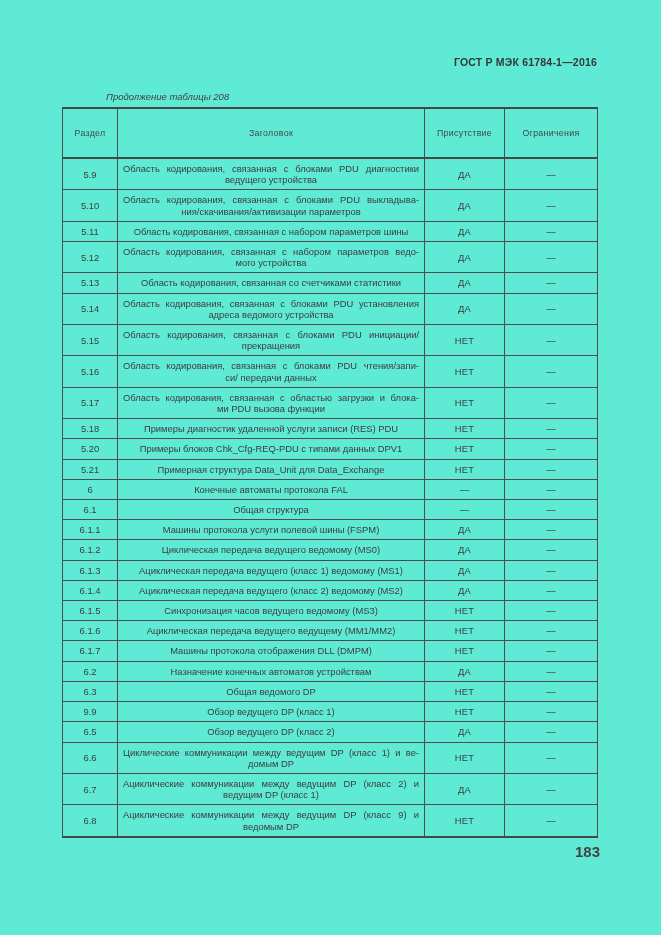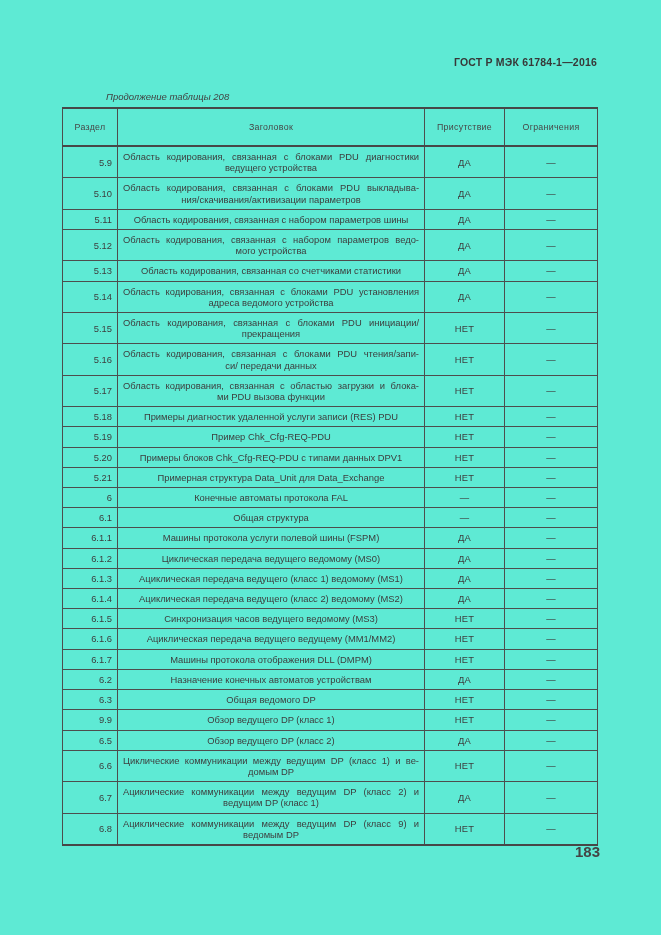--- a/index.html
+++ b/index.html
@@ -53,32 +53,32 @@
     overflow: hidden;
   }
   table.gost thead th {
     height: 20px;
     font-weight: normal;
     font-size: 8.8px;
     color: #474747;
     text-align: center;
     border-bottom-width: 2px;
     border-bottom-color: #474747;
-    padding: 8px 2px;
+    padding: 14px 2px;
     letter-spacing: 0.3px;
   }
   table.gost td {
     font-size: 9.4px;
     line-height: 11.2px;
     color: #3d3d3d;
     padding: 4px 5px;
   }
   td.c-sec {
     padding-left: 8px;
-    text-align: right;
+    text-align: center;
   }
   td.c-title {
     padding-left: 9px;
     padding-right: 5px;
     text-align: left;
   }
   td.c-mid {
     text-align: center;
     letter-spacing: 0.3px;
   }
@@ -204,28 +204,20 @@
         </tr>
         <tr>
           <td class="c-sec">5.18</td>
           <td class="c-title">
             <div class="tl">Примеры диагностик удаленной услуги записи (RES) PDU</div>
           </td>
           <td class="c-mid">НЕТ</td>
           <td class="c-mid">—</td>
         </tr>
         <tr>
-          <td class="c-sec">5.19</td>
-          <td class="c-title">
-            <div class="tl">Пример Chk_Cfg-REQ-PDU</div>
-          </td>
-          <td class="c-mid">НЕТ</td>
-          <td class="c-mid">—</td>
-        </tr>
-        <tr>
           <td class="c-sec">5.20</td>
           <td class="c-title">
             <div class="tl">Примеры блоков Chk_Cfg-REQ-PDU с типами данных DPV1</div>
           </td>
           <td class="c-mid">НЕТ</td>
           <td class="c-mid">—</td>
         </tr>
         <tr>
           <td class="c-sec">5.21</td>
           <td class="c-title">

